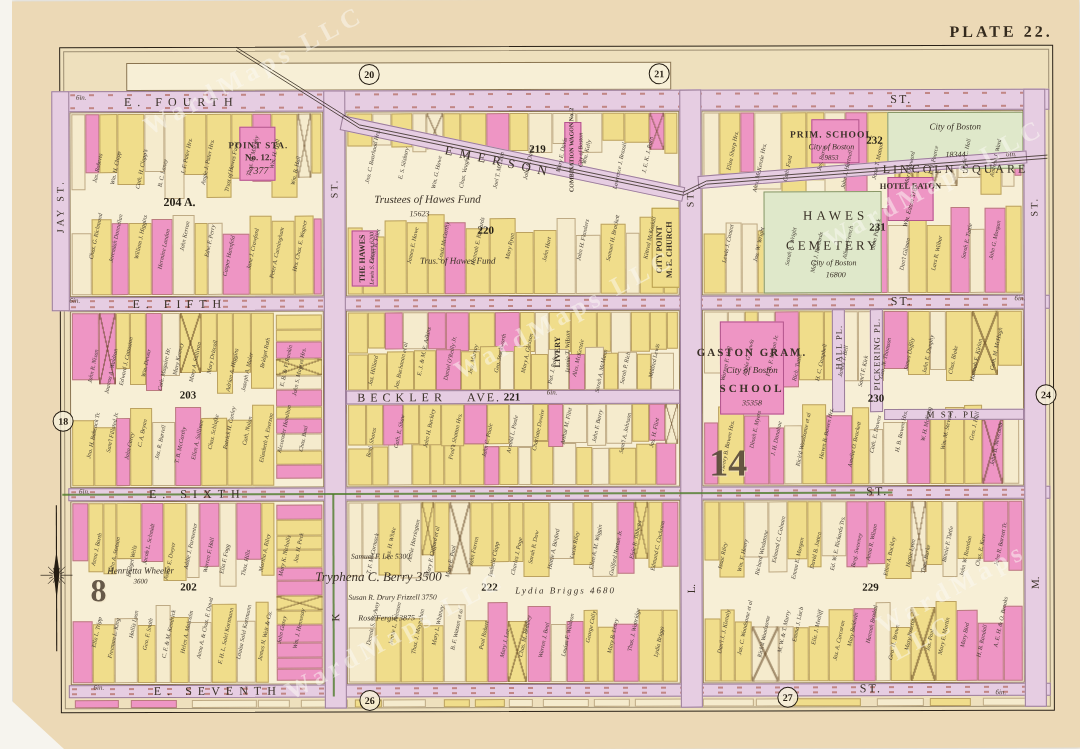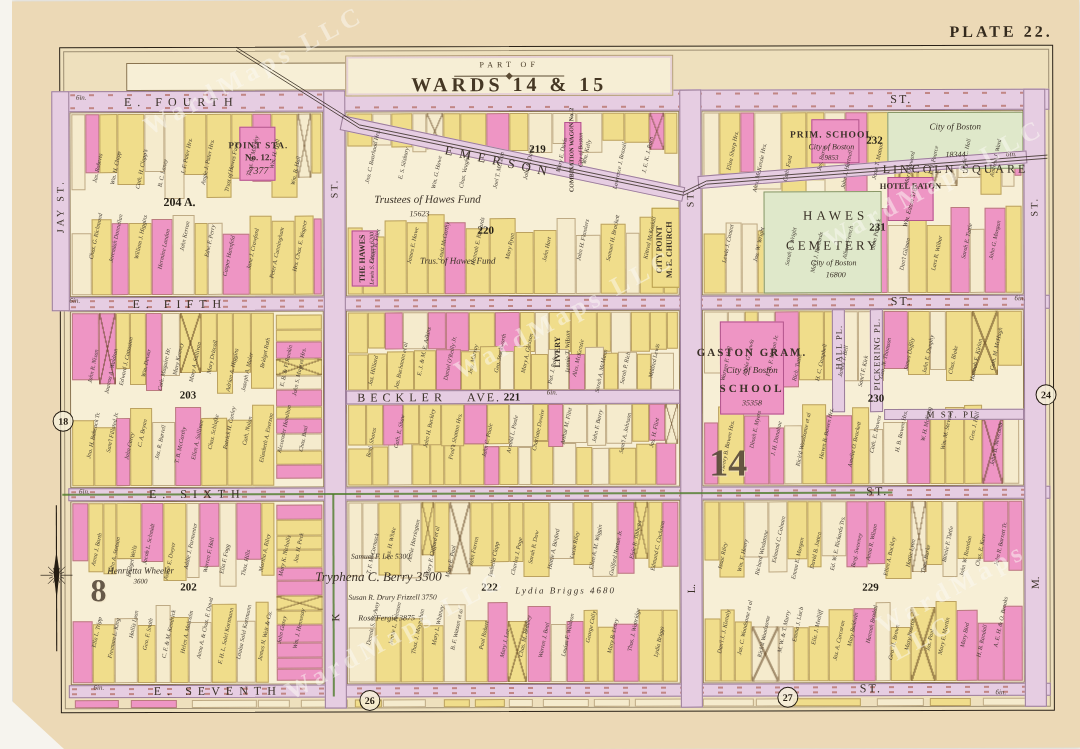--- a/index.html
+++ b/index.html
@@ -734,25 +734,20 @@
           <div class="t" style="left: 540px; top: 393px; font-size: 7px; transform: translate(-50%, -50%) rotate(0deg); font-style: italic; color: rgb(74, 62, 48);">6in.</div>
           <div class="t" style="left: 1008px; top: 300px; font-size: 7px; transform: translate(-50%, -50%) rotate(0deg); font-style: italic; color: rgb(74, 62, 48);">6in.</div>
           <div class="circle-ref" style="left: 358px; top: 74px;">20</div>
           <div class="circle-ref" style="left: 648px; top: 74px;">21</div>
           <div class="circle-ref" style="left: 51px; top: 420px;">18</div>
           <div class="circle-ref" style="left: 1034px; top: 396px;">24</div>
           <div class="circle-ref" style="left: 357px; top: 700px;">26</div>
           <div class="circle-ref" style="left: 775px; top: 698px;">27</div>
         </div>
 
-      <div id="cartouche">
-        <div class="t" style="left:163px;top:9px;font-size:8px;letter-spacing:4px;color:#4a3c28;">PART OF</div>
-        <div class="fl"></div>
-        <div class="t" style="left:163px;top:28px;font-size:20px;font-weight:bold;letter-spacing:4px;color:#453724;">WARDS 14 &amp; 15</div>
-      </div>
 
 
       <svg id="compass" class="abs" style="left:24px;top:498px;" width="44" height="160" viewBox="0 0 44 160">
           <line x1="20" y1="6" x2="20" y2="152" stroke="#241c12" stroke-width="1.1"></line>
           <line x1="24" y1="76" x2="36" y2="76" stroke="#241c12" stroke-width="0.7"></line>
           <line x1="23.695518130045148" y1="77.53073372946037" x2="27.391036260090296" y2="79.06146745892072" stroke="#241c12" stroke-width="0.7"></line>
           <line x1="22.82842712474619" y1="78.82842712474618" x2="28.48528137423857" y2="84.48528137423857" stroke="#241c12" stroke-width="0.7"></line>
           <line x1="21.53073372946036" y1="79.69551813004514" x2="23.061467458920717" y2="83.39103626009029" stroke="#241c12" stroke-width="0.7"></line>
           <line x1="20" y1="80" x2="20" y2="92" stroke="#241c12" stroke-width="0.7"></line>
           <line x1="18.46926627053964" y1="79.69551813004514" x2="16.938532541079283" y2="83.39103626009029" stroke="#241c12" stroke-width="0.7"></line>

